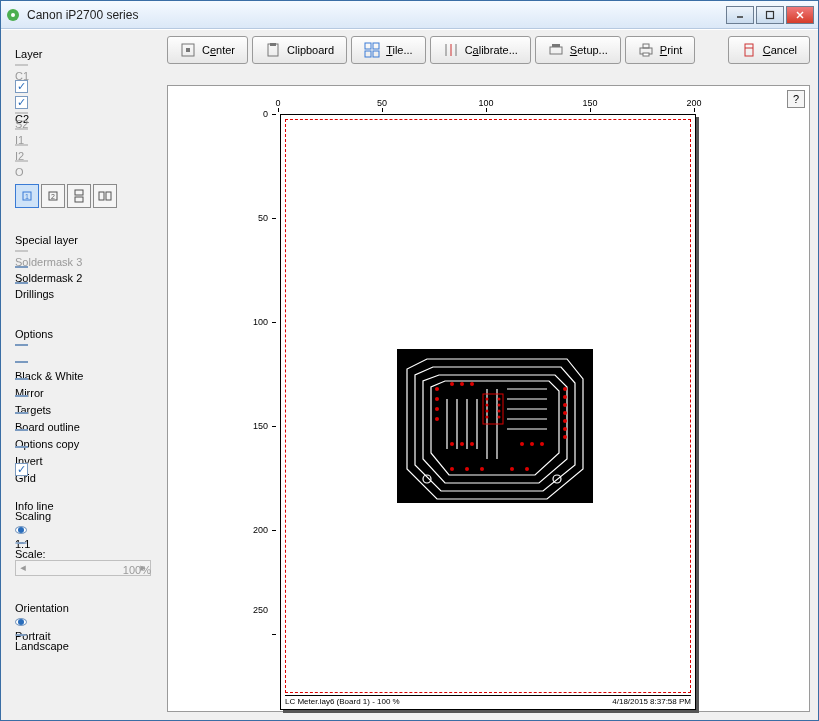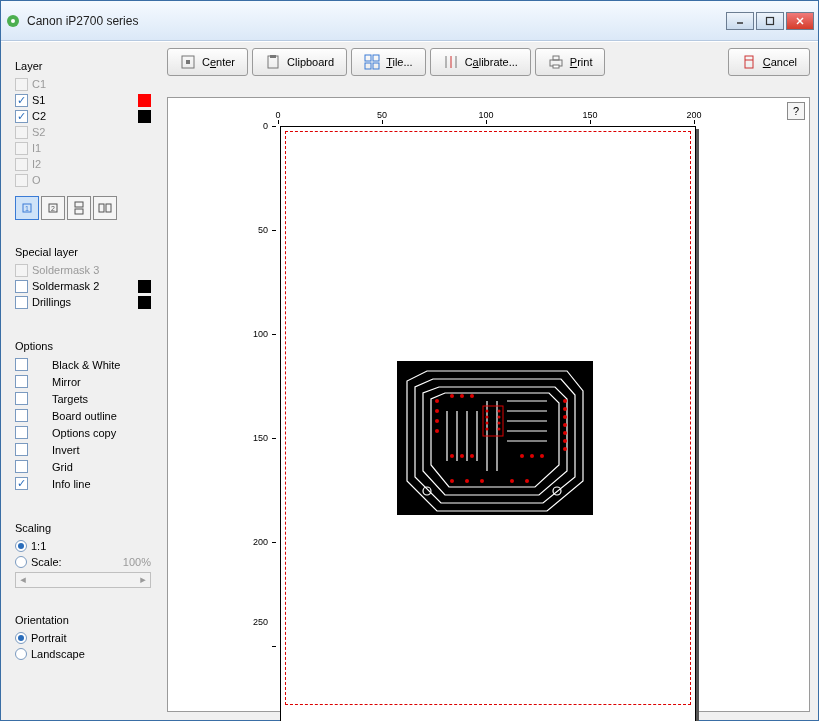--- a/index.html
+++ b/index.html
@@ -14,21 +14,21 @@
   }
   .window {
     width: 819px;
     height: 721px;
     background: linear-gradient(#eef4fb, #d9e6f4);
     border: 1px solid #3a6ea5;
     display: flex;
     flex-direction: column;
   }
   .titlebar {
-    height: 40px;
+    height: 28px;
     background: linear-gradient(#f5faff, #dbe8f7);
     display: flex;
     align-items: center;
     padding: 0 4px;
     border-bottom: 1px solid #b6c9e0;
   }
   .titlebar-icon {
     width: 16px; height: 16px; margin-right: 6px;
     display: inline-flex; align-items: center; justify-content: center;
   }
@@ -48,22 +48,22 @@
     background: #f0f0f0;
     border-top: 1px solid #fff;
   }
   .sidebar {
     width: 160px;
     padding: 10px 10px 10px 14px;
     background: #f0f0f0;
   }
   .group-title { color:#000; margin: 8px 0 4px 0; }
   .layer-row, .opt-row, .radio-row {
-    display: flex; align-items: center;
-    height: 16px; gap: 4px;
+    display: flex; 
+    height: 16px; gap: 4px; flex-direction: column;
   }
   .opt-row { height: 17px; gap: 24px; }
   .chk {
     width: 13px; height: 13px;
     border: 1px solid #7a9ac0;
     background: #fff;
     display: inline-flex; align-items: center; justify-content: center;
     font-size: 10px; color: #2a6dbb;
   }
   .chk.checked::after { content: "✓"; font-size: 11px; line-height: 1;}
@@ -379,20 +379,29 @@
         </div>
         <div class="tb-btn">
           <span class="tb-icon">
               <svg viewBox="0 0 16 16">
                 <line x1="3" y1="2" x2="3" y2="14" stroke="#777"></line>
                 <line x1="8" y1="2" x2="8" y2="14" stroke="#c33"></line>
                 <line x1="13" y1="2" x2="13" y2="14" stroke="#777"></line>
               </svg>
             </span>
           <span>C<span class="u">a</span>librate...</span>
+        </div>
+        <div class="tb-btn">
+          <span class="tb-icon">
+              <svg viewBox="0 0 16 16">
+                <rect x="2" y="5" width="12" height="7" fill="none" stroke="#777"></rect>
+                <rect x="4" y="2" width="8" height="3" fill="#777"></rect>
+              </svg>
+            </span>
+          <span><span class="u">S</span>etup...</span>
         </div>
         <div class="tb-btn">
           <span class="tb-icon">
               <svg viewBox="0 0 16 16">
                 <rect x="2" y="6" width="12" height="6" fill="none" stroke="#777"></rect>
                 <rect x="5" y="2" width="6" height="4" fill="none" stroke="#777"></rect>
                 <rect x="5" y="11" width="6" height="3" fill="#fff" stroke="#777"></rect>
               </svg>
             </span>
           <span><span class="u">P</span>rint</span>
@@ -485,18 +494,22 @@
                     <circle cx="168" cy="80" r="2"></circle>
                     <circle cx="168" cy="88" r="2"></circle>
                   <circle cx="55" cy="120" r="2"></circle>
                     <circle cx="70" cy="120" r="2"></circle>
                     <circle cx="85" cy="120" r="2"></circle>
                     <circle cx="115" cy="120" r="2"></circle>
                     <circle cx="130" cy="120" r="2"></circle>
                 </g>
               </svg>
             </div>
+            <div class="status-line">
+              <span>LC Meter.lay6 (Board 1) - 100 %</span>
+              <span>4/18/2015 8:37:58 PM</span>
+            </div>
           </div>
         </div>
       </div>
     </div>
   </div>
 </div>
 
 </body></html>

